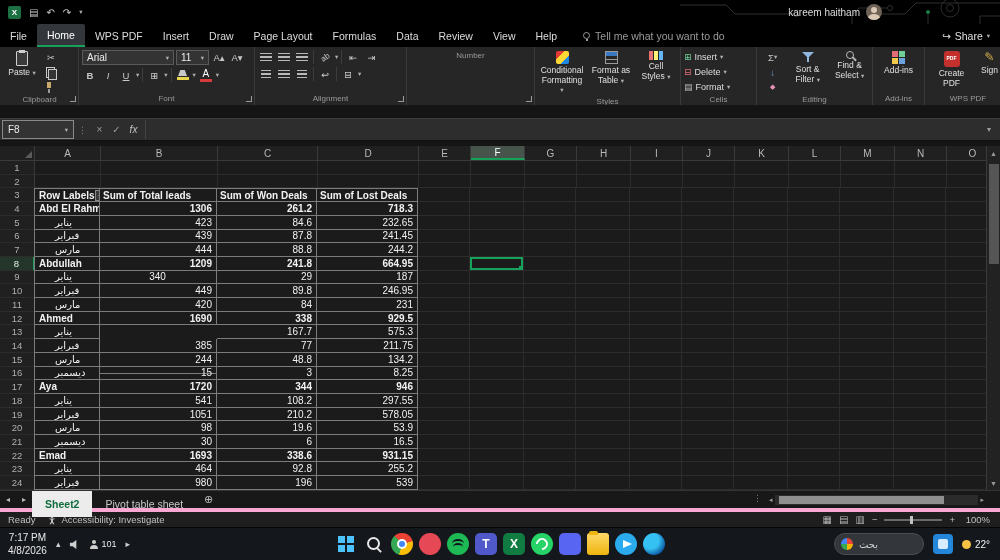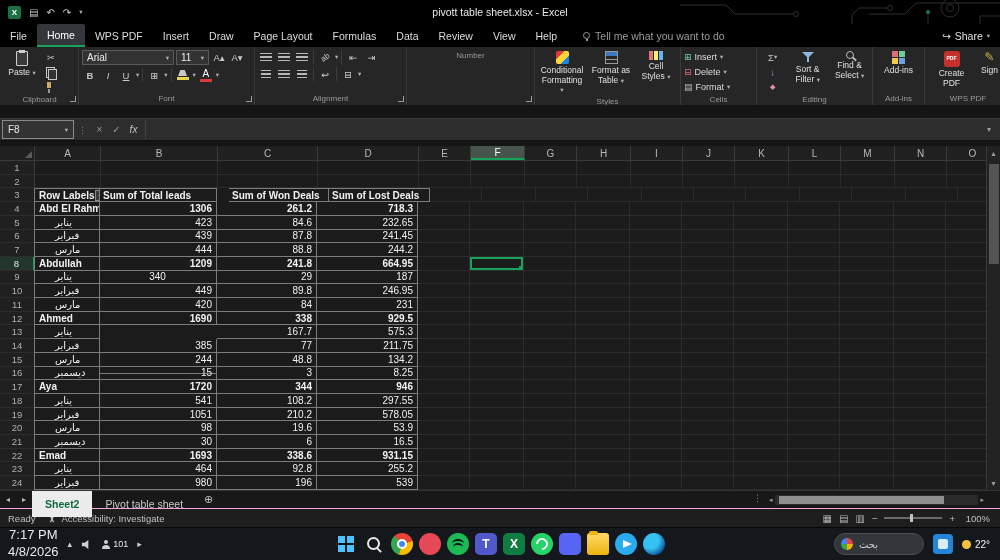--- a/index.html
+++ b/index.html
@@ -116,32 +116,32 @@
   .stab{padding:13px 13px;display:flex;align-items:center;font-size:10.5px;color:#c8c8c8}
   .stab.active{background:#ececec;color:#0e6b3c;font-weight:bold}
   .newsheet{display:flex;align-items:center;padding:0 8px;color:#bbb;font-size:11px}
   .hscroll{position:absolute;right:16px;top:3px;height:12px;width:215px;display:flex;align-items:center;gap:2px}
   .hs-track{flex:1;height:10px;background:#2b2b2b;position:relative}
   .hs-thumb{position:absolute;left:4px;top:1px;height:8px;width:165px;background:#8f8f8f}
   .hs-arrow{color:#9a9a9a;font-size:7px}
   .tabresize{position:absolute;right:238px;top:2px;color:#777;font-size:9px}
 
   
-  .statusbar{height:19px;background:#1e1e1e;border-top:1px solid #f9a8d4;display:flex;align-items:center;font-size:9.5px;color:#c0c0c0;flex:0 0 auto}
+  .statusbar{height:19px;background:#1e1e1e;border-top:4px solid #f9a8d4;display:flex;align-items:center;font-size:9.5px;color:#c0c0c0;flex:0 0 auto}
   .sb-ready{padding:0 12px 0 8px}
   .sb-acc{display:flex;align-items:center;gap:4px}
   .sb-right{margin-left:auto;display:flex;align-items:center;gap:7px;padding-right:10px}
   .viewic{color:#b8b8b8;font-size:10px}
   .zoomtrack{width:58px;height:2px;background:#6a6a6a;position:relative}
   .zoomthumb{position:absolute;left:26px;top:-3px;width:3px;height:8px;background:#c0c0c0}
   .zoomlevel{min-width:28px;text-align:right}
 
   
   .taskbar{height:33px;background:#14171c;border-top:1px solid #04060a;display:flex;align-items:center;position:relative;flex:1}
-  .clock{font-size:13px;line-height:1.3;color:#e8e8e8;text-align:center;margin-left:8px}
+  .clock{font-size:10px;line-height:1.3;color:#e8e8e8;text-align:center;margin-left:8px}
   .trayic{color:#cfcfcf;font-size:9px;margin-left:9px;display:flex;align-items:center}
   .badge101{display:flex;align-items:center;gap:3px;margin-left:10px;color:#e8e8e8;font-size:9px}
   .personic{width:8px;height:9px;position:relative;display:inline-block}
   .personic::before{content:'';position:absolute;top:0;left:2px;width:4px;height:4px;border-radius:50%;background:#cfcfcf}
   .personic::after{content:'';position:absolute;bottom:0;left:0;width:8px;height:4px;border-radius:4px 4px 0 0;background:#cfcfcf}
   .tb-center{position:absolute;left:50%;transform:translateX(-50%);display:flex;gap:6px;align-items:center}
   .appicon{width:22px;height:22px;border-radius:5px;position:relative;flex:0 0 auto}
   .app-start::before{content:'';position:absolute;inset:3px;background:linear-gradient(#4cc2ff,#4cc2ff) 0 0/7px 7px no-repeat,linear-gradient(#4cc2ff,#4cc2ff) 9px 0/7px 7px no-repeat,linear-gradient(#4cc2ff,#4cc2ff) 0 9px/7px 7px no-repeat,linear-gradient(#4cc2ff,#4cc2ff) 9px 9px/7px 7px no-repeat}
   .app-search::before{content:'';position:absolute;left:4px;top:4px;width:9px;height:9px;border:2px solid #e8e8e8;border-radius:50%}
   .app-search::after{content:'';position:absolute;right:3px;bottom:4px;width:6px;height:2px;background:#e8e8e8;transform:rotate(45deg)}
@@ -187,21 +187,24 @@
       </g>
       <circle cx="248" cy="12" r="2" fill="#1d7a47"></circle>
     </svg>
     <div class="tb-left">
       <span class="xl-logo">X</span>
       <span class="qat-btn">▤</span>
       <span class="qat-btn">↶</span>
       <span class="qat-btn">↷</span>
       <span class="qat-btn caret">▾</span>
     </div>
-    <div class="tb-title">pivott table sheet.xlsx - Excel</div>
+    <div class="tb-user">
+      <span>kareem haitham</span>
+      <span class="avatar"></span>
+    </div>
   </div>
 
   <div class="tabsbar">
     <div id="ribbon-tabs">
         <div class="rtab">File</div>
         <div class="rtab active">Home</div>
         <div class="rtab">WPS PDF</div>
         <div class="rtab">Insert</div>
         <div class="rtab">Draw</div>
         <div class="rtab">Page Layout</div>
@@ -500,21 +503,21 @@
         </div>
         <div class="grow">
           <div class="rowh">3</div>
           <div class="cell t th tl" style="width: 66px;">
             <span>Row Labels</span>
             <span class="filterbtn">▾</span>
           </div>
           <div class="cell t th" style="width: 117px;">
             <span>Sum of Total leads</span>
           </div>
-          <div class="cell t th" style="width: 100px; margin-left: 12px;">
+          <div class="cell t th" style="width: 100px;">
             <span>Sum of Won Deals</span>
           </div>
           <div class="cell t th" style="width: 101px;">
             <span>Sum of Lost Deals</span>
           </div>
           <div class="cell" style="width: 52px;"></div>
           <div class="cell" style="width: 54px;"></div>
           <div class="cell" style="width: 52px;"></div>
           <div class="cell" style="width: 54px;"></div>
           <div class="cell" style="width: 52px;"></div>

